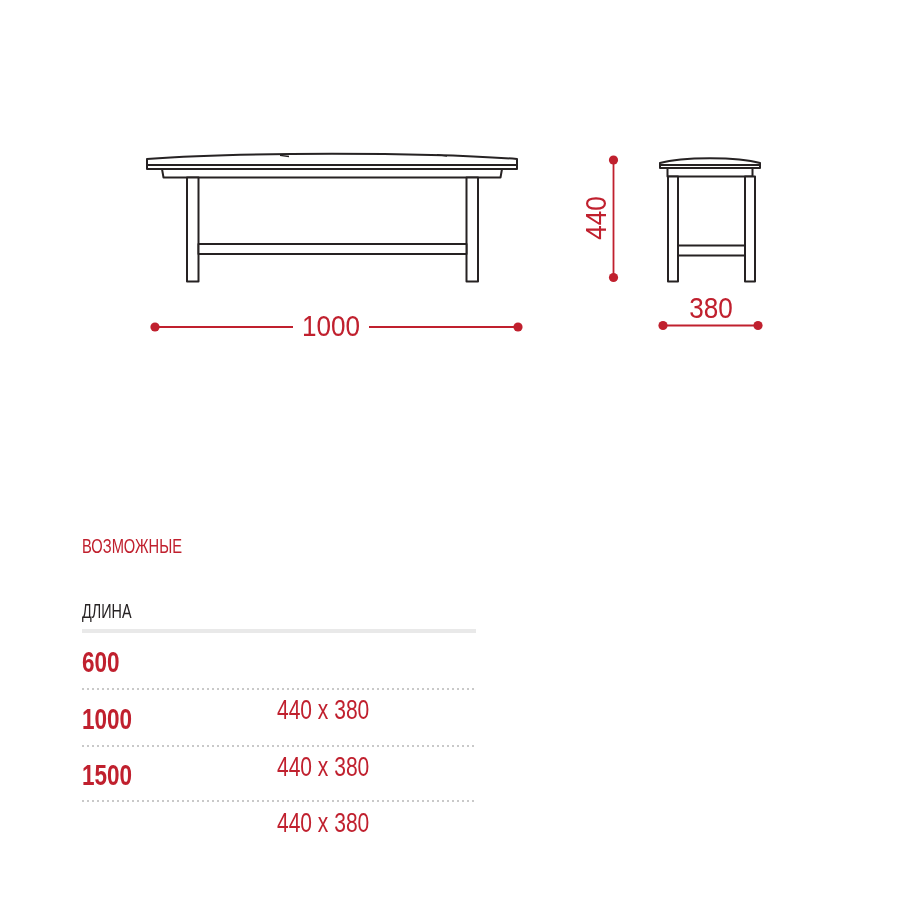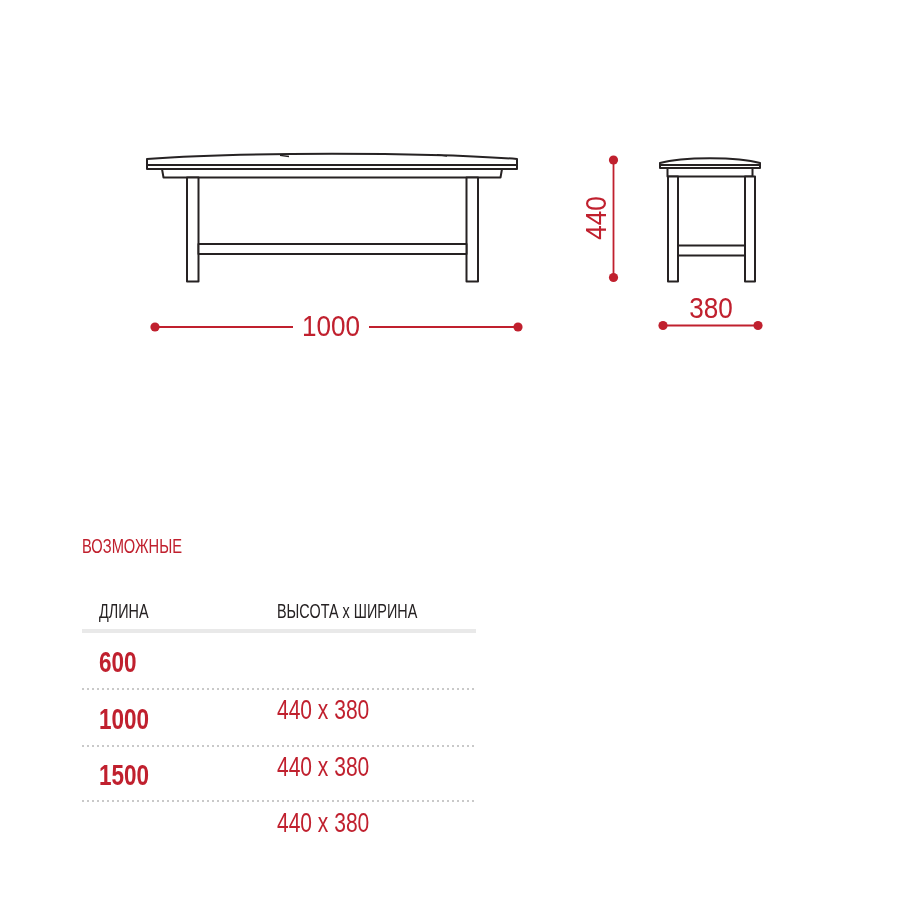--- a/index.html
+++ b/index.html
@@ -23,21 +23,21 @@
 
   
   .variants-title{position:absolute;left:82px;top:491px;color:var(--red);
                   font-size:21px;line-height:29px;white-space:nowrap;margin-top:40px;}
   .variants-title .cond{display:inline-block;transform:scaleX(0.70);transform-origin:left center;}
 
   .variants-table{position:absolute;left:82px;top:592px;width:394px;}
   .thead{position:relative;height:37px;color:var(--ink);font-size:20px;}
   .thead .cell{position:absolute;top:8px;white-space:nowrap;}
   .thead .cell .cond{display:inline-block;transform:scaleX(0.72);transform-origin:left center;}
-  .col1{left:17px;}
+  .col1{left:0;}
   .col2{left:195px;}
   .sep-solid{height:4px;background:var(--sep-solid);}
   .trow{position:relative;height:57px;color:var(--red);text-align:right;}
   .trow .cell{position:absolute;top:50%;transform:translateY(-50%);white-space:nowrap;}
   .trow .cell .cond{display:inline-block;transform:scaleX(0.75);transform-origin:left center;}
   .trow .len{font-size:30px;font-weight:bold;}
   .trow .size{font-size:28px;margin-top:48px;}
   .sep-dot{position:absolute;left:0;bottom:0;width:100%;height:2px;
            background:repeating-linear-gradient(to right,var(--sep-dot) 0 2px,transparent 2px 5px);}
 </style>
@@ -98,23 +98,20 @@
 
   <div class="variants-title">
     <div><span class="cond">ВОЗМОЖНЫЕ</span></div>
   </div>
 
   <div class="variants-table">
     <div class="thead">
       <div class="cell col1">
         <span class="cond">ДЛИНА</span>
       </div>
-      <div class="cell col2">
-        <span class="cond">ВЫСОТА x ШИРИНА</span>
-      </div>
     </div>
     <div class="sep-solid"></div>
 
     <div class="trow">
       <div class="cell col1 len">
         <span class="cond">600</span>
       </div>
       <div class="cell col2 size">
         <span class="cond">440 x 380</span>
       </div>

